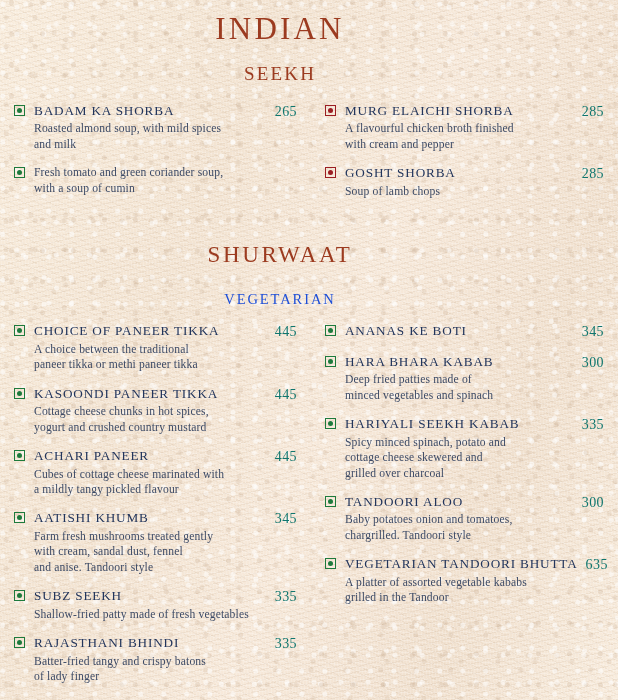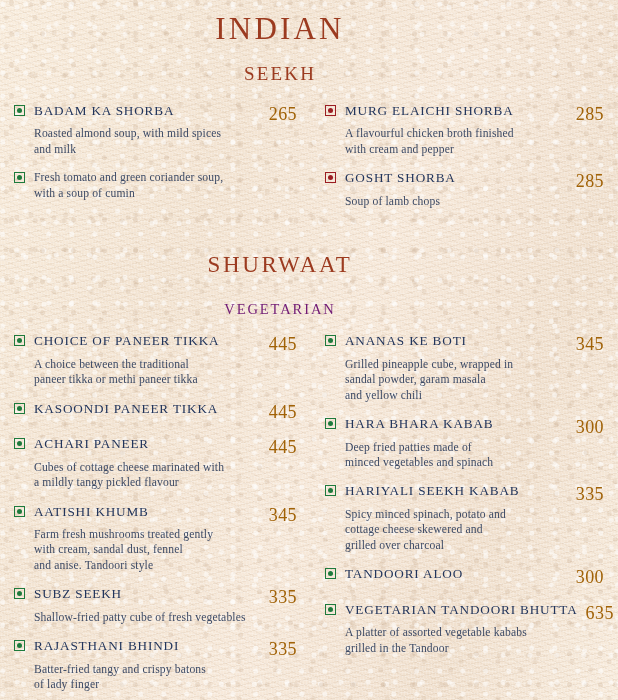--- a/index.html
+++ b/index.html
@@ -67,21 +67,21 @@
     letter-spacing: 2.2px;
     font-weight: normal;
     margin: 0;
     line-height: 1.1;
   }
   .section-title.shorba   { padding-top: 18px; }
   .section-title.shurwaat { padding-top: 30px; font-size: 23px; letter-spacing: 2.6px; }
 
   .sub-title {
     text-align: center;
-    color: #701a75;
+    color: #1d4ed8;
     font-size: 14.5px;
     letter-spacing: 1.9px;
     font-weight: normal;
     margin: 0;
     padding-top: 24px;
     line-height: 1.1;
   }
 
   
   .columns {
@@ -112,22 +112,22 @@
     justify-content: space-between;
   }
   .item-name {
     color: #22355c;
     font-size: 13.2px;
     letter-spacing: 0.85px;
     white-space: nowrap;
     line-height: 1.25;
   }
   .item-price {
-    color: #a16207;
-    font-size: 18px;
+    color: #0f766e;
+    font-size: 14px;
     letter-spacing: 0.4px;
     padding-left: 8px;
     line-height: 1.25;
   }
   .item-desc {
     color: #3c4a66;
     font-size: 11.6px;
     line-height: 1.33;
     letter-spacing: 0.15px;
     margin-top: 1px;
@@ -221,20 +221,22 @@
           </div>
           <div class="item-desc">A choice between the traditional
 paneer tikka or methi paneer tikka</div>
         </div>
         <div class="item">
           <span class="marker"></span>
           <div class="item-head">
             <span class="item-name">KASOONDI PANEER TIKKA</span>
             <span class="item-price">445</span>
           </div>
+          <div class="item-desc">Cottage cheese chunks in hot spices,
+yogurt and crushed country mustard</div>
         </div>
         <div class="item">
           <span class="marker"></span>
           <div class="item-head">
             <span class="item-name">ACHARI PANEER</span>
             <span class="item-price">445</span>
           </div>
           <div class="item-desc">Cubes of cottage cheese marinated with
 a mildly tangy pickled flavour</div>
         </div>
@@ -247,42 +249,39 @@
           <div class="item-desc">Farm fresh mushrooms treated gently
 with cream, sandal dust, fennel
 and anise. Tandoori style</div>
         </div>
         <div class="item">
           <span class="marker"></span>
           <div class="item-head">
             <span class="item-name">SUBZ SEEKH</span>
             <span class="item-price">335</span>
           </div>
-          <div class="item-desc">Shallow-fried patty cube of fresh vegetables</div>
+          <div class="item-desc">Shallow-fried patty made of fresh vegetables</div>
         </div>
         <div class="item">
           <span class="marker"></span>
           <div class="item-head">
             <span class="item-name">RAJASTHANI BHINDI</span>
             <span class="item-price">335</span>
           </div>
           <div class="item-desc">Batter-fried tangy and crispy batons
 of lady finger</div>
         </div>
       </div>
     <div class="col right" id="shurwaat-right">
         <div class="item">
           <span class="marker"></span>
           <div class="item-head">
             <span class="item-name">ANANAS KE BOTI</span>
             <span class="item-price">345</span>
           </div>
-          <div class="item-desc">Grilled pineapple cube, wrapped in
-sandal powder, garam masala
-and yellow chili</div>
         </div>
         <div class="item">
           <span class="marker"></span>
           <div class="item-head">
             <span class="item-name">HARA BHARA KABAB</span>
             <span class="item-price">300</span>
           </div>
           <div class="item-desc">Deep fried patties made of
 minced vegetables and spinach</div>
         </div>
@@ -295,20 +294,22 @@
           <div class="item-desc">Spicy minced spinach, potato and
 cottage cheese skewered and
 grilled over charcoal</div>
         </div>
         <div class="item">
           <span class="marker"></span>
           <div class="item-head">
             <span class="item-name">TANDOORI ALOO</span>
             <span class="item-price">300</span>
           </div>
+          <div class="item-desc">Baby potatoes onion and tomatoes,
+chargrilled. Tandoori style</div>
         </div>
         <div class="item">
           <span class="marker"></span>
           <div class="item-head">
             <span class="item-name">VEGETARIAN TANDOORI BHUTTA</span>
             <span class="item-price">635</span>
           </div>
           <div class="item-desc">A platter of assorted vegetable kababs
 grilled in the Tandoor</div>
         </div>

